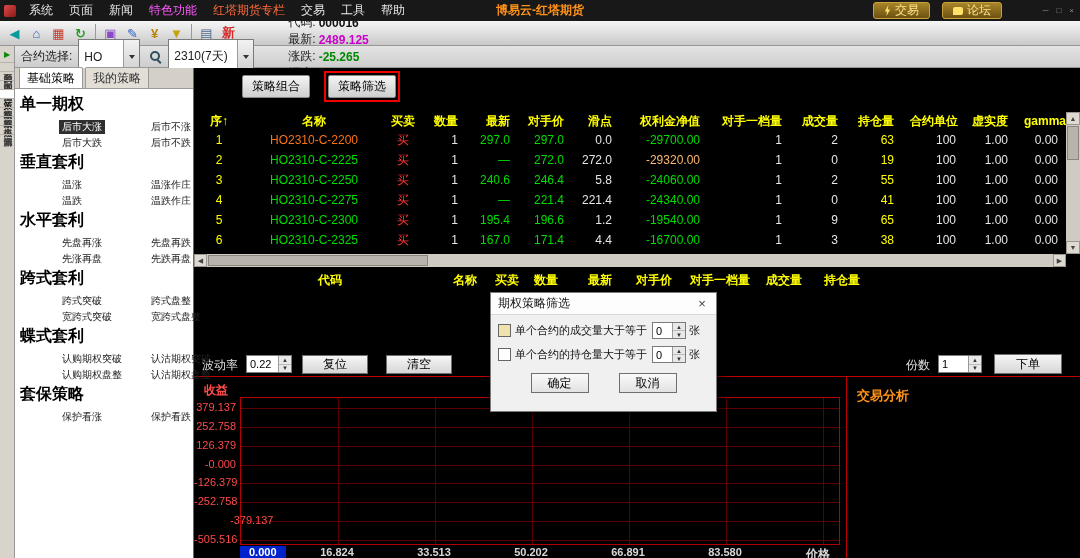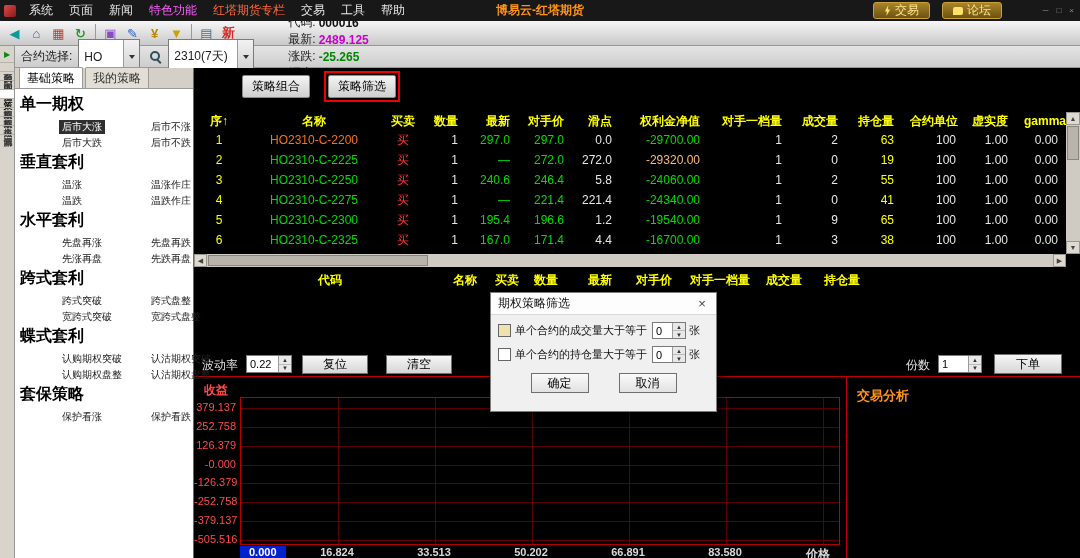--- a/index.html
+++ b/index.html
@@ -483,21 +483,21 @@
             <div class="gline-v" style="left: 485px;"></div>
             <div class="gline-v" style="left: 582px;"></div>
           </div>
         <span class="xtitle">价格</span>
       <div class="ytick" style="top: 24px;">379.137</div>
           <div class="ytick" style="top: 42.857px;">252.758</div>
           <div class="ytick" style="top: 61.714px;">126.379</div>
           <div class="ytick" style="top: 80.571px;">-0.000</div>
           <div class="ytick" style="top: 99.428px;">-126.379</div>
           <div class="ytick" style="top: 118.285px;">-252.758</div>
-          <div class="ytick" style="top: 137.142px;">-379.137</div>
+          <div class="ytick" style="top: 137.142px; padding-left: 36px;">-379.137</div>
           <div class="ytick" style="top: 155.999px;">-505.516</div>
           <div class="xtick sel" style="left: 46px;">0.000</div>
           <div class="xtick" style="left: 143px;">16.824</div>
           <div class="xtick" style="left: 240px;">33.513</div>
           <div class="xtick" style="left: 337px;">50.202</div>
           <div class="xtick" style="left: 434px;">66.891</div>
           <div class="xtick" style="left: 531px;">83.580</div>
         </div>
       <div class="analysis">
         <span class="atitle">交易分析</span>

